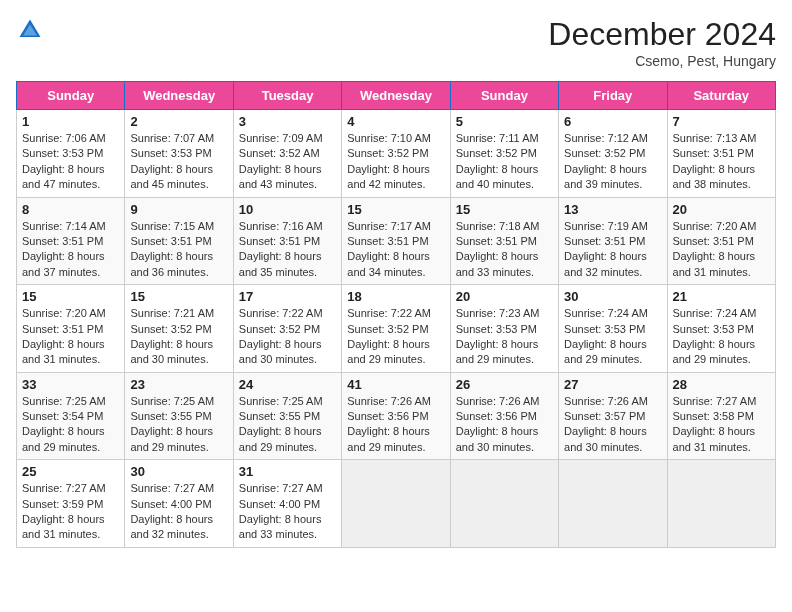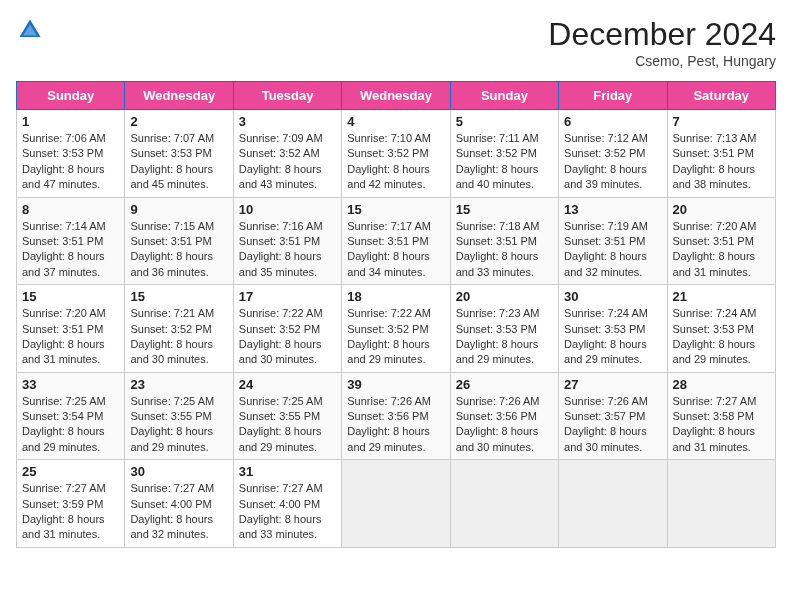--- a/index.html
+++ b/index.html
@@ -222,21 +222,21 @@
         </td>
         <td>
           <span class="day-number">23</span>
           <div class="day-info">Sunrise: 7:25 AM<br>Sunset: 3:55 PM<br>Daylight: 8 hours<br>and 29 minutes.</div>
         </td>
         <td>
           <span class="day-number">24</span>
           <div class="day-info">Sunrise: 7:25 AM<br>Sunset: 3:55 PM<br>Daylight: 8 hours<br>and 29 minutes.</div>
         </td>
         <td>
-          <span class="day-number">39</span>
+          <span class="day-number">41</span>
           <div class="day-info">Sunrise: 7:26 AM<br>Sunset: 3:56 PM<br>Daylight: 8 hours<br>and 29 minutes.</div>
         </td>
         <td>
           <span class="day-number">26</span>
           <div class="day-info">Sunrise: 7:26 AM<br>Sunset: 3:56 PM<br>Daylight: 8 hours<br>and 30 minutes.</div>
         </td>
         <td>
           <span class="day-number">27</span>
           <div class="day-info">Sunrise: 7:26 AM<br>Sunset: 3:57 PM<br>Daylight: 8 hours<br>and 30 minutes.</div>
         </td>

